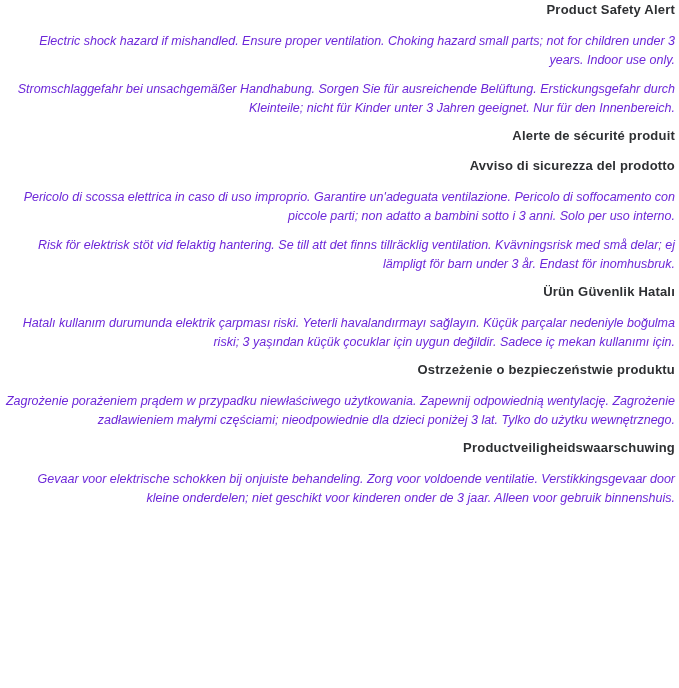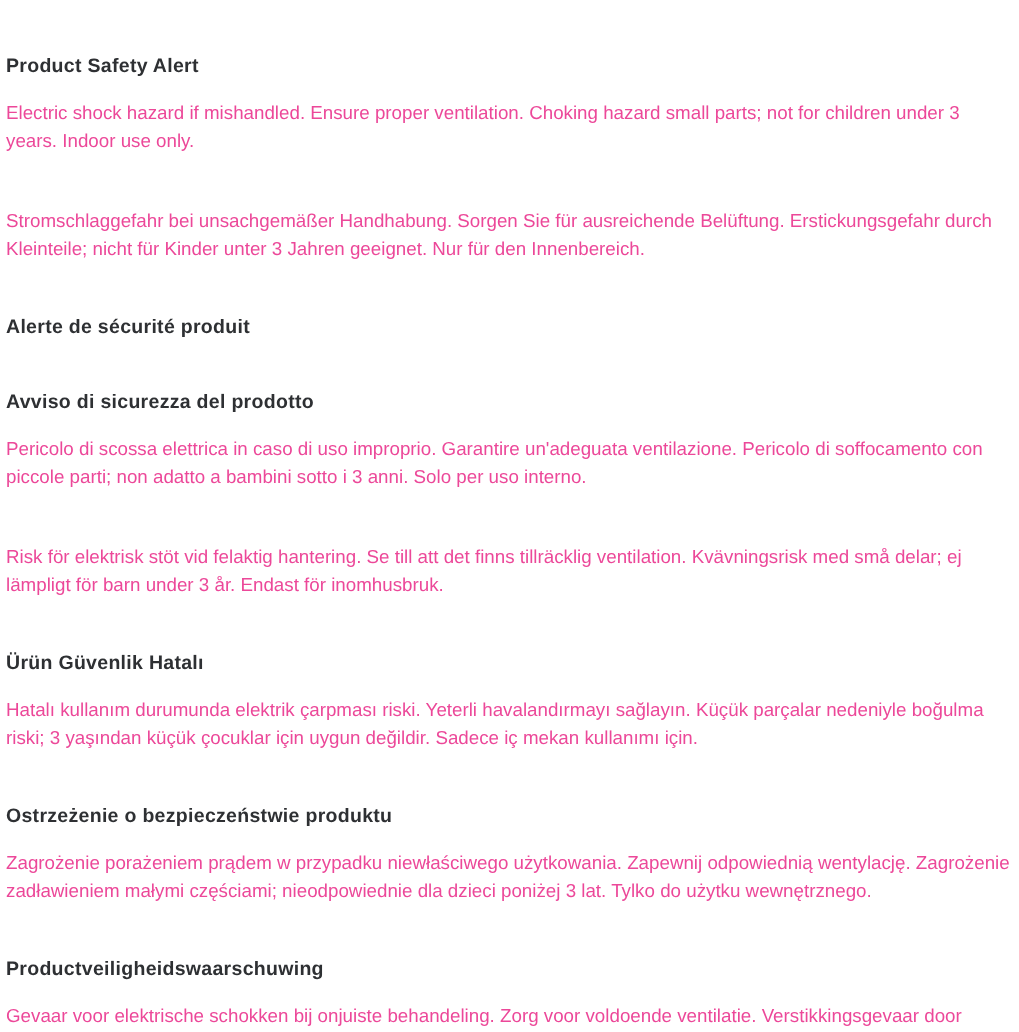--- a/index.html
+++ b/index.html
@@ -8,35 +8,36 @@
     background: #ffffff;
     font-family: "Liberation Sans", "DejaVu Sans", sans-serif;
   }
   .page {
     width: 679px;
     min-height: 688px;
     box-sizing: border-box;
     padding: 2px 4px 0 4px;
     background: #ffffff;
   }
-  .safety-section { text-align: left; margin-top: 34px; }
+  .safety-section { text-align: right; }
   .safety-heading {
     font-size: 13px;
     line-height: 16px;
     font-weight: 700;
     color: #2e3033;
     letter-spacing: 0.2px;
     margin: 0 0 14px 0;
   }
   .safety-body {
     font-size: 12.5px;
     line-height: 19px;
     font-weight: 400;
-    color: #ec4899;
+    color: #6d28d9;
     margin: 0 0 10px 0;
+    font-style: italic;
   }
 </style>
 </head>
 <body>
 
 <div class="page">
 
   <section class="safety-section">
     <h3 class="safety-heading">Product Safety Alert</h3>
     <p class="safety-body">Electric shock hazard if mishandled. Ensure proper ventilation. Choking hazard small parts; not for children under 3 years. Indoor use only.</p>

